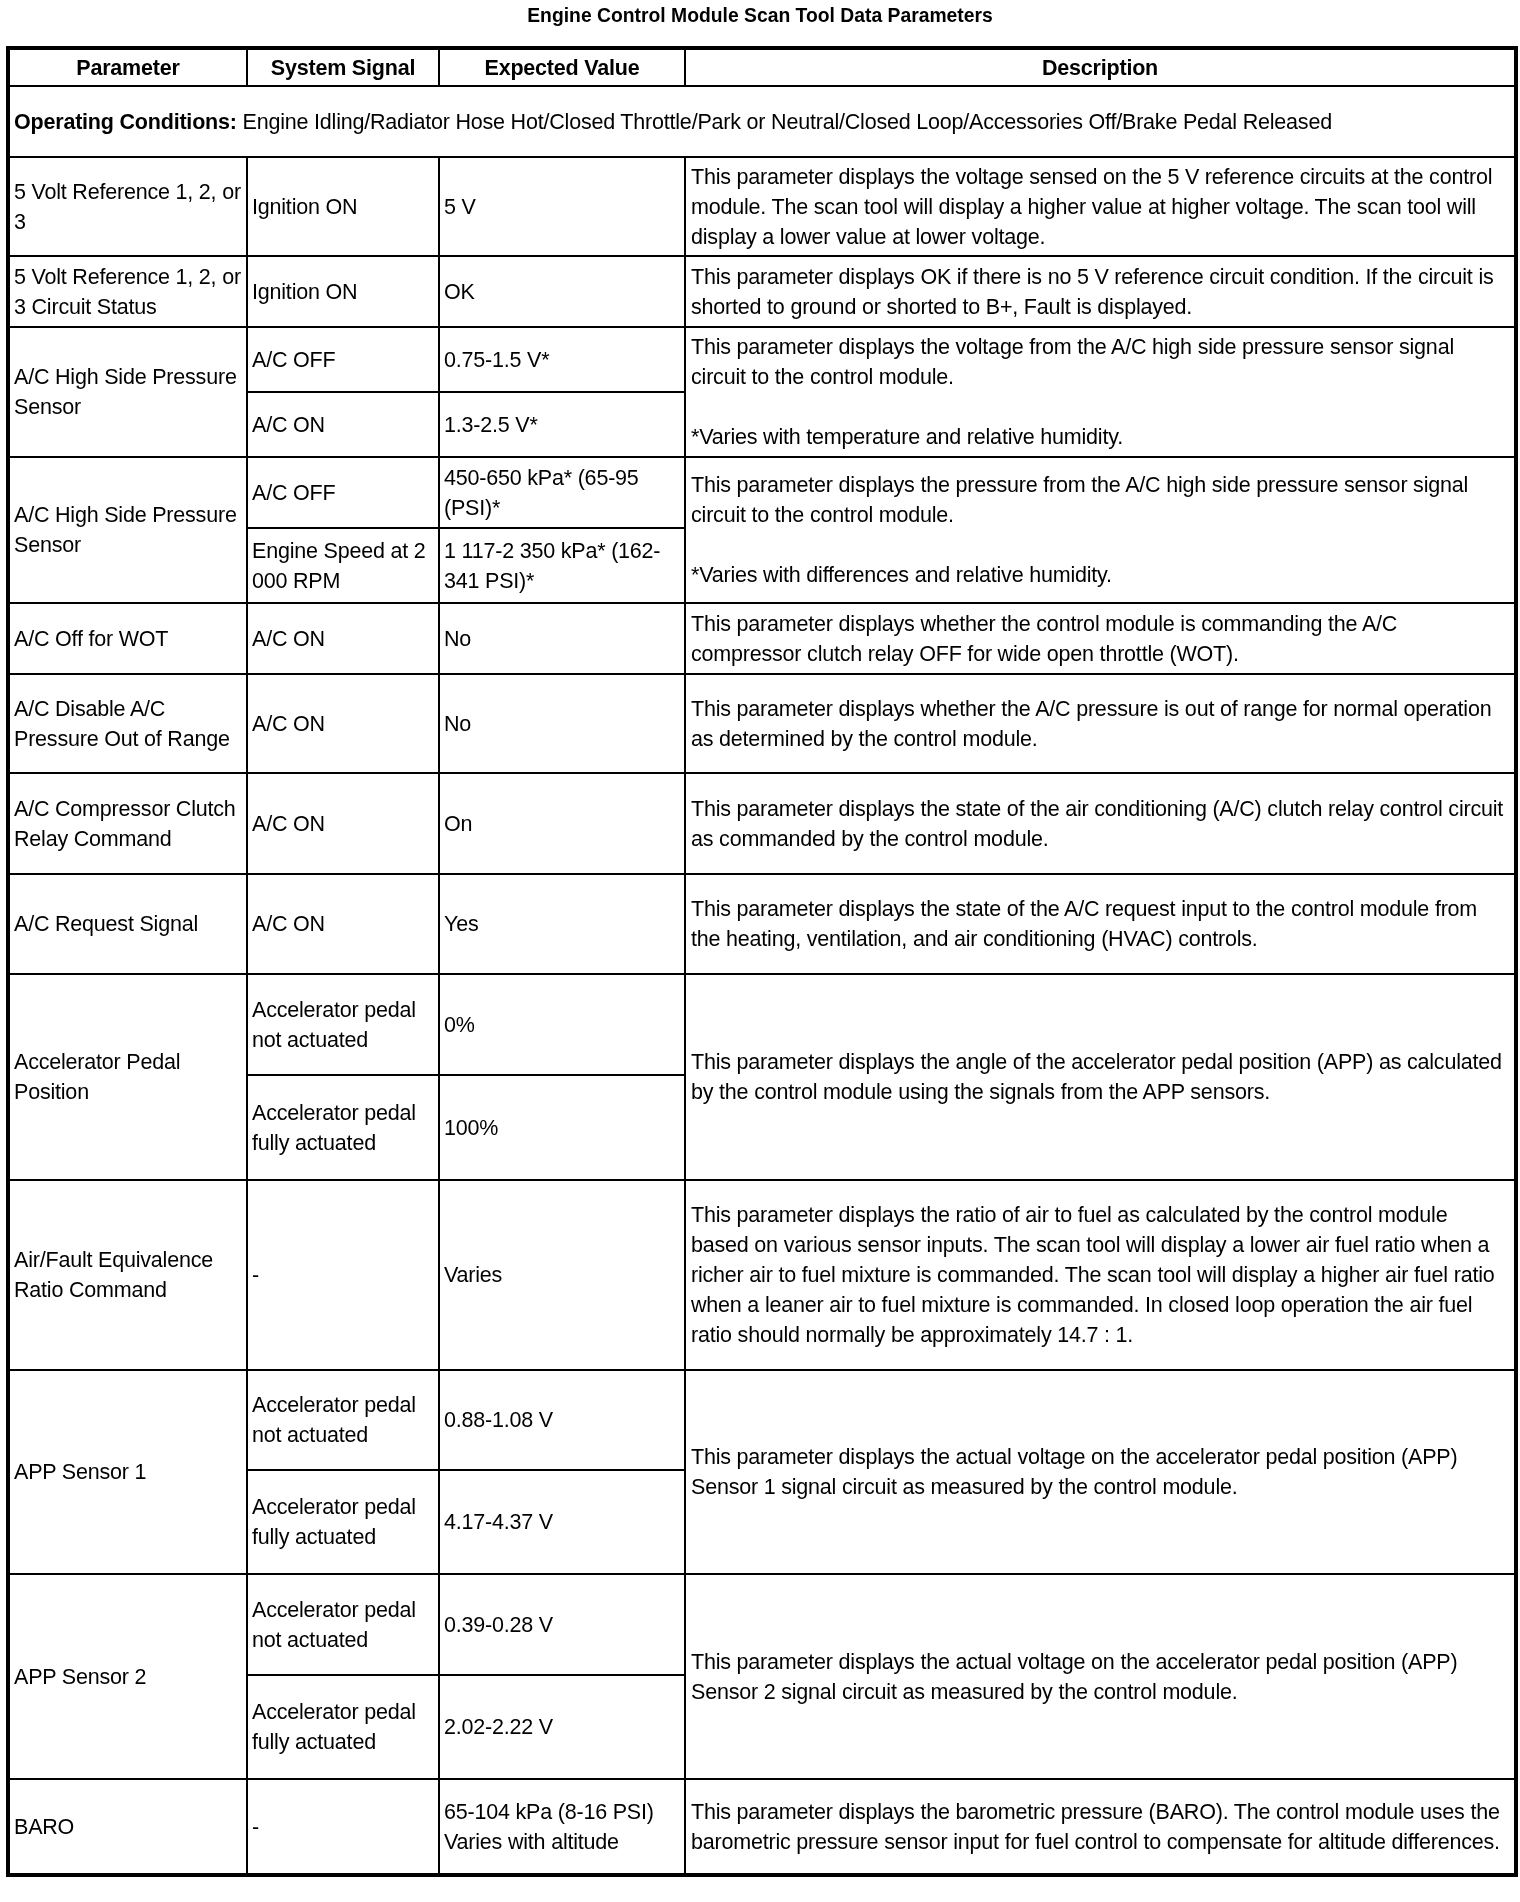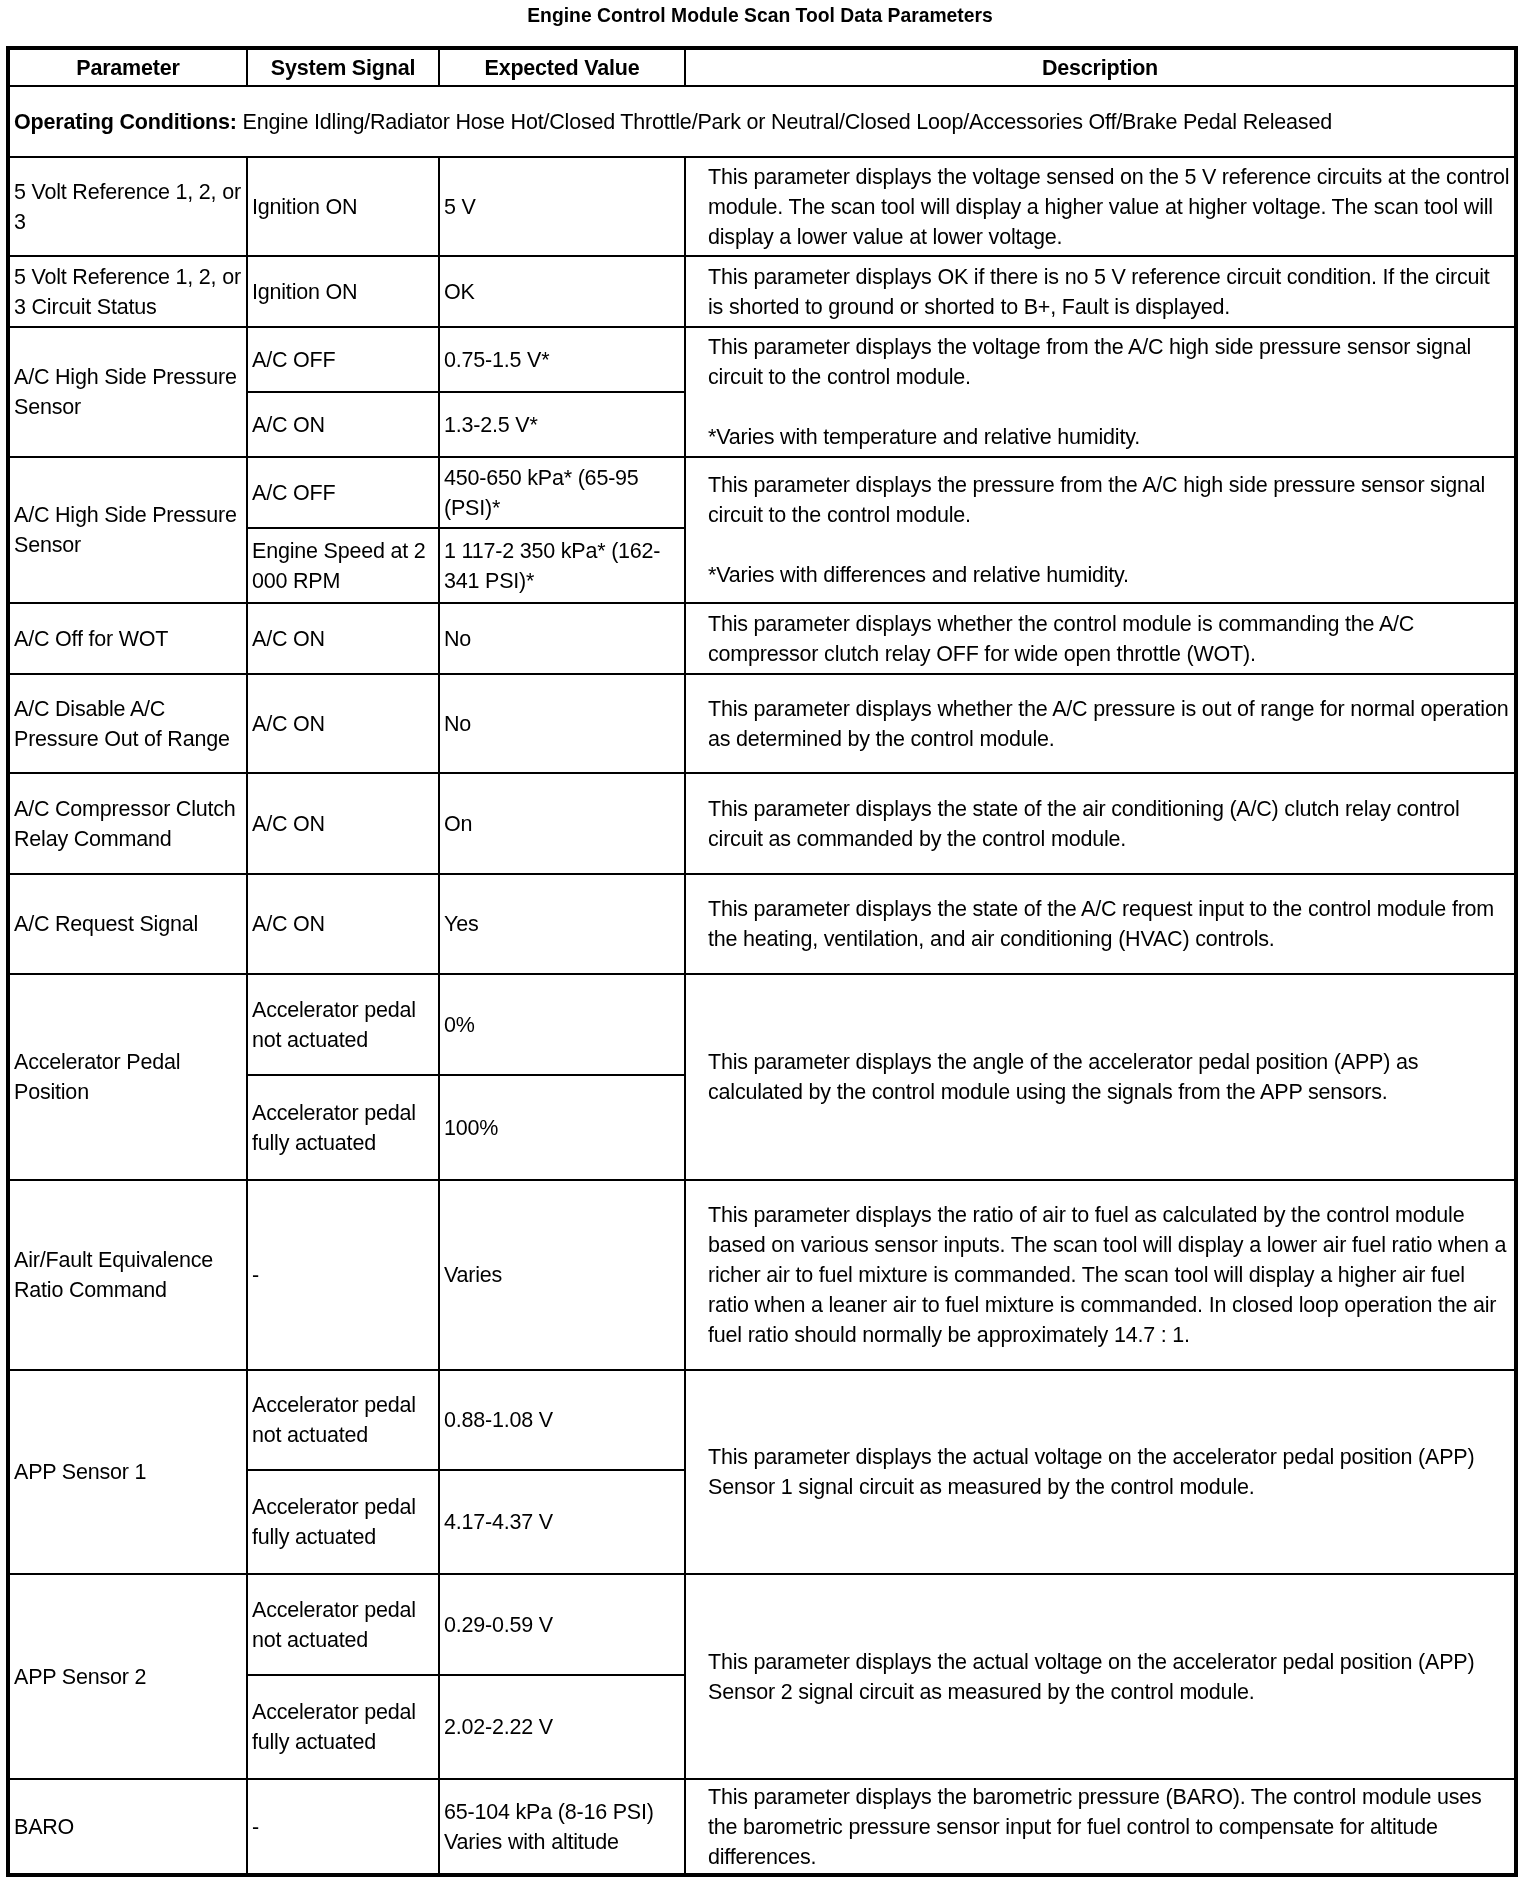--- a/index.html
+++ b/index.html
@@ -7,21 +7,21 @@
          font-family: "Liberation Sans", sans-serif; color: #000; }
   .title { position: absolute; left: 0; top: 2px; width: 1520px; text-align: center;
            font-weight: bold; font-size: 21px; line-height: 26px; transform: scaleX(0.92); }
   table { position: absolute; left: 6px; top: 46px; border-collapse: collapse;
           table-layout: fixed; width: 1508px; border: 4px solid #000; }
   td, th { border: 2px solid #000; font-size: 21.5px; line-height: 30px; padding: 0 4px;
            vertical-align: middle; text-align: left; font-weight: normal; letter-spacing: -0.2px; }
   th { font-weight: bold; text-align: center; height: 35px; margin-top: 32px; }
   .oc td { height: 69px; vertical-align: middle; }
   .b { font-weight: bold; }
-  .desc { padding-left: 22px; }
+  .desc { padding-left: 5px; }
   .pre { white-space: pre-line; }
 </style>
 </head>
 <body>
 
 <div class="title">Engine Control Module Scan Tool Data Parameters</div>
 
 <table>
   <colgroup>
     <col style="width:239px">
@@ -123,21 +123,21 @@
         <td>0.88-1.08 V</td>
         <td rowspan="2" class="desc pre">This parameter displays the actual voltage on the accelerator pedal position (APP) Sensor 1 signal circuit as measured by the control module.</td>
       </tr>
       <tr>
         <td style="height: 102px;">Accelerator pedal fully actuated</td>
         <td>4.17-4.37 V</td>
       </tr>
       <tr>
         <td rowspan="2">APP Sensor 2</td>
         <td style="height: 99px;">Accelerator pedal not actuated</td>
-        <td>0.29-0.59 V</td>
+        <td>0.39-0.28 V</td>
         <td rowspan="2" class="desc pre">This parameter displays the actual voltage on the accelerator pedal position (APP) Sensor 2 signal circuit as measured by the control module.</td>
       </tr>
       <tr>
         <td style="height: 102px;">Accelerator pedal fully actuated</td>
         <td>2.02-2.22 V</td>
       </tr>
       <tr>
         <td rowspan="1">BARO</td>
         <td style="height: 93px;">-</td>
         <td>65-104 kPa (8-16 PSI) Varies with altitude</td>

